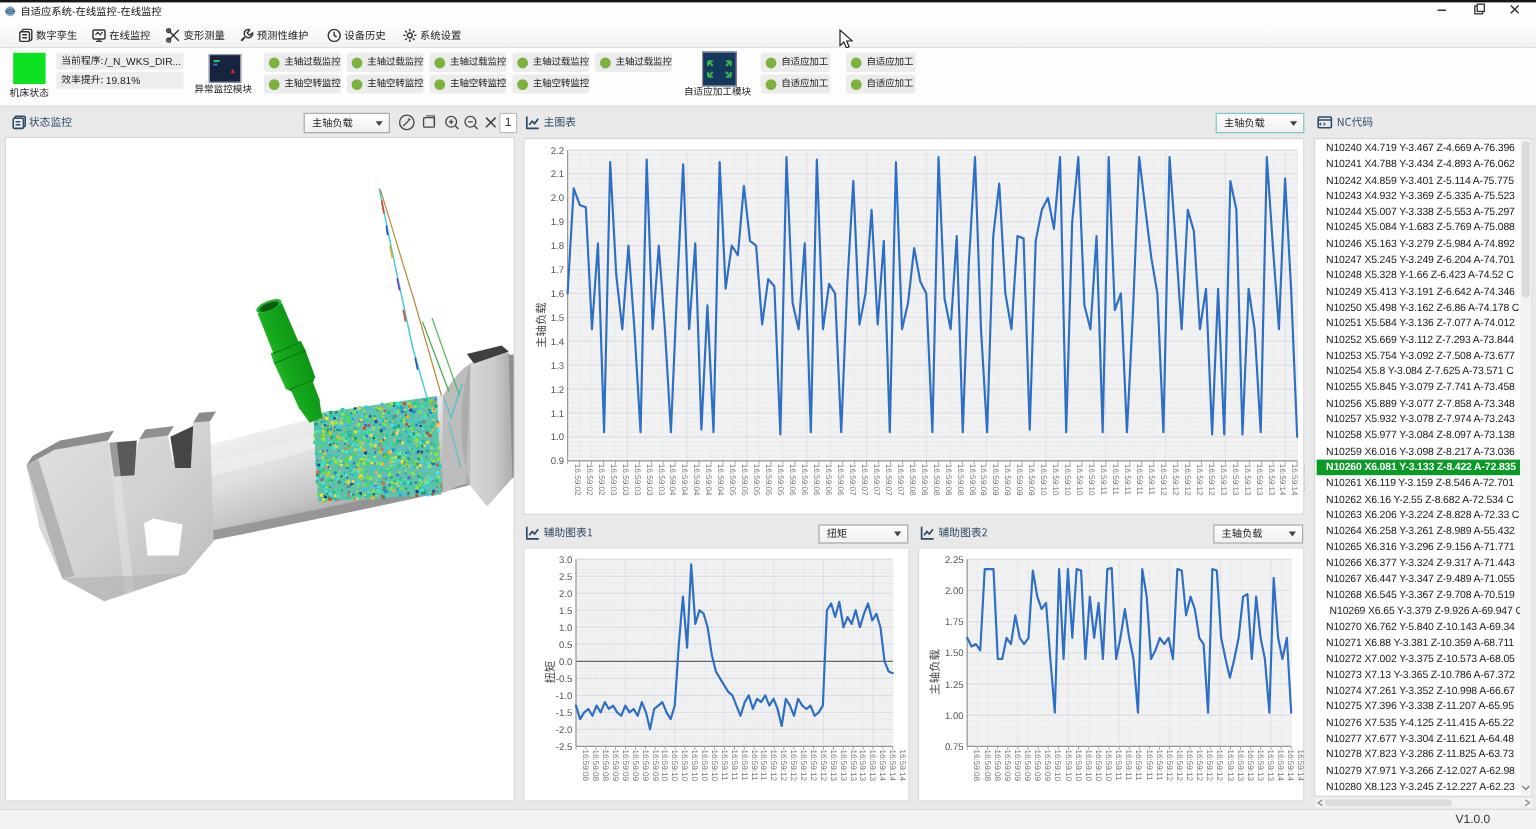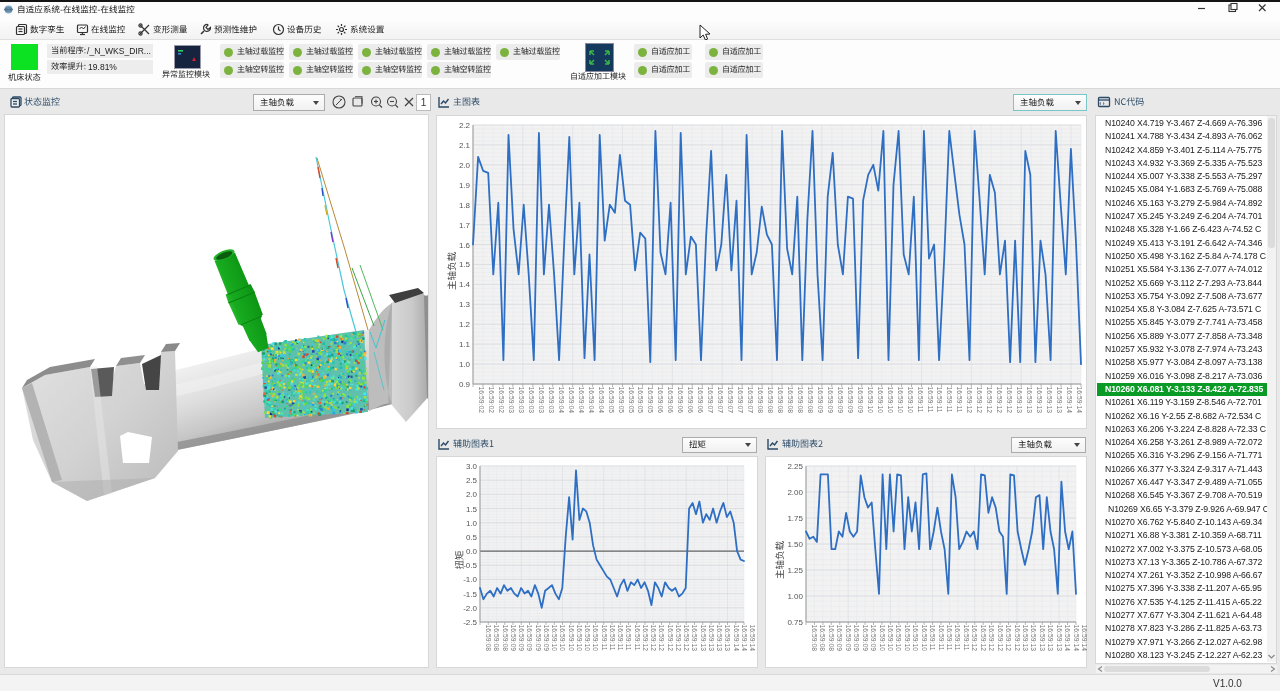--- a/index.html
+++ b/index.html
@@ -1125,35 +1125,35 @@
     <div style="padding-left:8px;white-space:nowrap">N10240 X4.719 Y-3.467 Z-4.669 A-76.396</div>
     <div style="padding-left:8px;white-space:nowrap">N10241 X4.788 Y-3.434 Z-4.893 A-76.062</div>
     <div style="padding-left:8px;white-space:nowrap">N10242 X4.859 Y-3.401 Z-5.114 A-75.775</div>
     <div style="padding-left:8px;white-space:nowrap">N10243 X4.932 Y-3.369 Z-5.335 A-75.523</div>
     <div style="padding-left:8px;white-space:nowrap">N10244 X5.007 Y-3.338 Z-5.553 A-75.297</div>
     <div style="padding-left:8px;white-space:nowrap">N10245 X5.084 Y-1.683 Z-5.769 A-75.088</div>
     <div style="padding-left:8px;white-space:nowrap">N10246 X5.163 Y-3.279 Z-5.984 A-74.892</div>
     <div style="padding-left:8px;white-space:nowrap">N10247 X5.245 Y-3.249 Z-6.204 A-74.701</div>
     <div style="padding-left:8px;white-space:nowrap">N10248 X5.328 Y-1.66 Z-6.423 A-74.52 C</div>
     <div style="padding-left:8px;white-space:nowrap">N10249 X5.413 Y-3.191 Z-6.642 A-74.346</div>
-    <div style="padding-left:8px;white-space:nowrap">N10250 X5.498 Y-3.162 Z-5.84 A-74.178 C</div>
+    <div style="padding-left:8px;white-space:nowrap">N10250 X5.498 Y-3.162 Z-6.86 A-74.178 C</div>
     <div style="padding-left:8px;white-space:nowrap">N10251 X5.584 Y-3.136 Z-7.077 A-74.012</div>
     <div style="padding-left:8px;white-space:nowrap">N10252 X5.669 Y-3.112 Z-7.293 A-73.844</div>
     <div style="padding-left:8px;white-space:nowrap">N10253 X5.754 Y-3.092 Z-7.508 A-73.677</div>
     <div style="padding-left:8px;white-space:nowrap">N10254 X5.8 Y-3.084 Z-7.625 A-73.571 C</div>
     <div style="padding-left:8px;white-space:nowrap">N10255 X5.845 Y-3.079 Z-7.741 A-73.458</div>
     <div style="padding-left:8px;white-space:nowrap">N10256 X5.889 Y-3.077 Z-7.858 A-73.348</div>
     <div style="padding-left:8px;white-space:nowrap">N10257 X5.932 Y-3.078 Z-7.974 A-73.243</div>
     <div style="padding-left:8px;white-space:nowrap">N10258 X5.977 Y-3.084 Z-8.097 A-73.138</div>
     <div style="padding-left:8px;white-space:nowrap">N10259 X6.016 Y-3.098 Z-8.217 A-73.036</div>
     <div style="background:#0a9b27;color:#fff;font-weight:bold;padding-left:8px;white-space:nowrap">N10260 X6.081 Y-3.133 Z-8.422 A-72.835</div>
     <div style="padding-left:8px;white-space:nowrap">N10261 X6.119 Y-3.159 Z-8.546 A-72.701</div>
     <div style="padding-left:8px;white-space:nowrap">N10262 X6.16 Y-2.55 Z-8.682 A-72.534 C</div>
     <div style="padding-left:8px;white-space:nowrap">N10263 X6.206 Y-3.224 Z-8.828 A-72.33 C</div>
-    <div style="padding-left:8px;white-space:nowrap">N10264 X6.258 Y-3.261 Z-8.989 A-72.072</div>
+    <div style="padding-left:8px;white-space:nowrap">N10264 X6.258 Y-3.261 Z-8.989 A-55.432</div>
     <div style="padding-left:8px;white-space:nowrap">N10265 X6.316 Y-3.296 Z-9.156 A-71.771</div>
     <div style="padding-left:8px;white-space:nowrap">N10266 X6.377 Y-3.324 Z-9.317 A-71.443</div>
     <div style="padding-left:8px;white-space:nowrap">N10267 X6.447 Y-3.347 Z-9.489 A-71.055</div>
     <div style="padding-left:8px;white-space:nowrap">N10268 X6.545 Y-3.367 Z-9.708 A-70.519</div>
     <div style="padding-left:11px;white-space:nowrap">N10269 X6.65 Y-3.379 Z-9.926 A-69.947 C</div>
     <div style="padding-left:8px;white-space:nowrap">N10270 X6.762 Y-5.840 Z-10.143 A-69.34</div>
     <div style="padding-left:8px;white-space:nowrap">N10271 X6.88 Y-3.381 Z-10.359 A-68.711</div>
     <div style="padding-left:8px;white-space:nowrap">N10272 X7.002 Y-3.375 Z-10.573 A-68.05</div>
     <div style="padding-left:8px;white-space:nowrap">N10273 X7.13 Y-3.365 Z-10.786 A-67.372</div>
     <div style="padding-left:8px;white-space:nowrap">N10274 X7.261 Y-3.352 Z-10.998 A-66.67</div>

